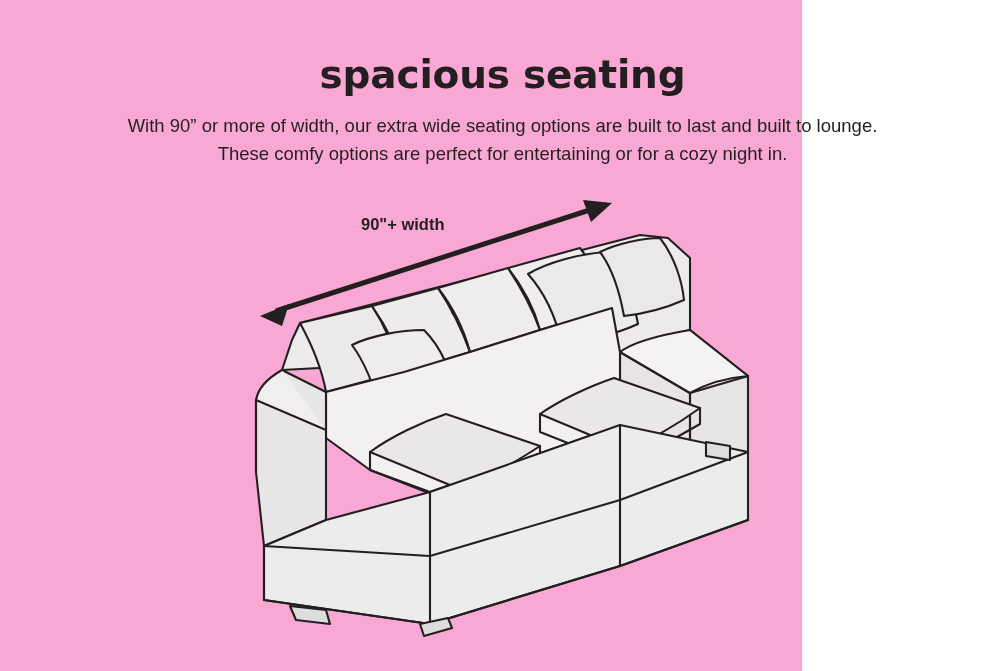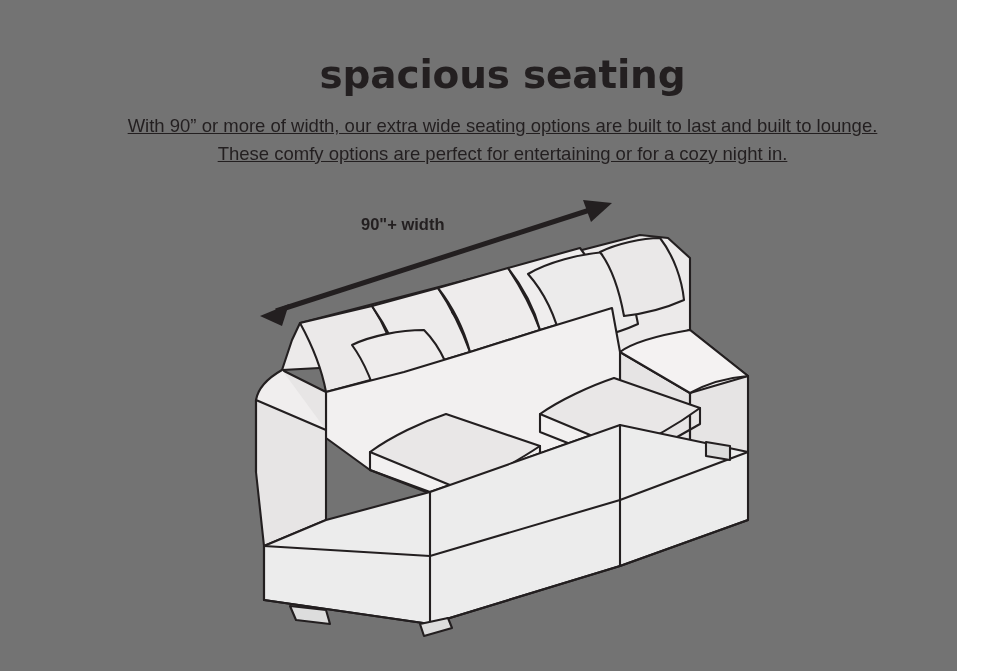--- a/index.html
+++ b/index.html
@@ -10,23 +10,23 @@
   body {
     width: 1005px;
     height: 671px;
     font-family: "Liberation Sans", sans-serif;
     color: #231f20;
     overflow: hidden;
     position: relative;
   }
   .page {
     position: relative;
-    width: 957px;
+    width: 802px;
     height: 671px;
-    background: #737373;
+    background: #f9a8d4;
   }
   .headline {
     position: absolute;
     top: 52px;
     left: 0;
     width: 1005px;
     text-align: center;
     font-size: 39px;
     font-weight: bold;
     letter-spacing: -0.2px;
@@ -39,21 +39,20 @@
     left: 0;
     width: 1005px;
     text-align: center;
     font-size: 18.5px;
     line-height: 28px;
     color: #231f20;
     font-family: "Liberation Sans", sans-serif;
   }
   .subcopy .line {
     display: block;
-    text-decoration: underline;
   }
   .dim-label {
     position: absolute;
     top: 215px;
     left: 361px;
     font-size: 16.5px;
     font-weight: bold;
     color: #231f20;
     font-family: "Liberation Sans", sans-serif;
   }

